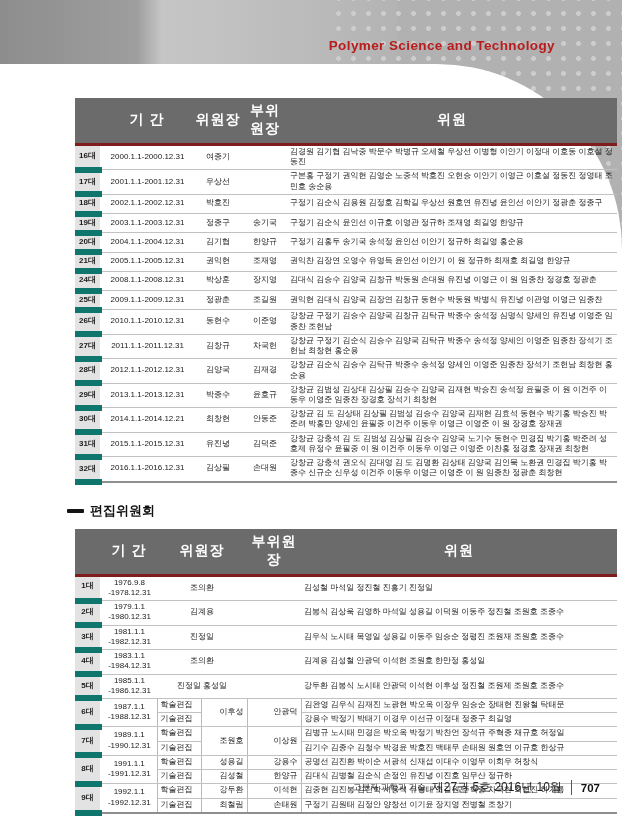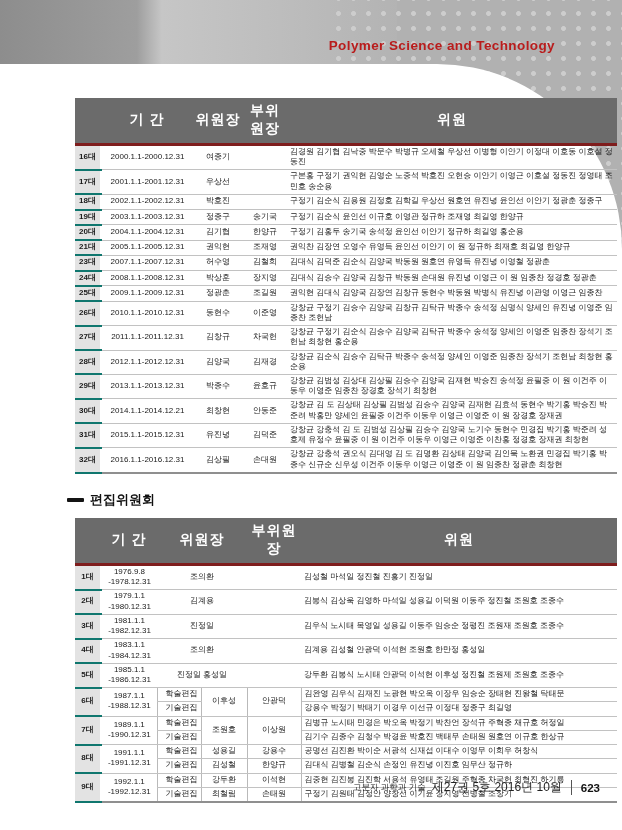--- a/index.html
+++ b/index.html
@@ -38,27 +38,27 @@
   th{
     background:#6b6b6b;color:#ffffff;font-weight:bold;font-size:14px;
     padding:4px 0 5px;border-bottom:3px solid #7f1d1d;letter-spacing:1px;
   }
   td{
     font-size:8px;color:#1a1a1a;padding:1px 3px 2px;line-height:1.28;
     border-bottom:1px solid #c2c2c2;vertical-align:middle;
   }
   td.term{
     background:#e3e3e3;font-weight:bold;text-align:center;
-    border-bottom:2px solid #0f766e;border-right:2px solid #ffffff;
+    border-bottom:6px solid #0f766e;border-right:2px solid #ffffff;
   }
   td.ctr{text-align:center;}
   td.per2{text-align:center;white-space:pre-line;}
   td.mem{text-align:left;margin-left:15px;}
-  td.sub{text-align:right;border-left:1px solid #b9b9b9;border-right:1px solid #b9b9b9;}
-  td.vr{border-right:1px solid #b9b9b9;}
+  td.sub{text-align:left;border-left:1px solid #b9b9b9;border-right:1px solid #b9b9b9;}
+  td.vr{border-right:1px solid #b9b9b9;text-align:right;}
   tr.subrow td{border-bottom:1px solid #c2c2c2;}
   
   .sec{display:flex;align-items:center;gap:6px;margin:17px 0 9px -8px;}
   .dash{width:17px;height:4px;background:#141414;border-radius:1px;}
   .sec-title{font-size:13px;font-weight:bold;color:#111111;}
   
   .footer{position:absolute;bottom:34px;right:22px;display:flex;align-items:center;z-index:3;}
   .foot-journal{font-size:8.5px;color:#222222;margin-right:6px;}
   .foot-issue{font-size:12px;color:#222222;}
   .foot-sep{width:1px;height:15px;background:#555555;margin:0 9px;}
@@ -127,27 +127,20 @@
             <td class="ctr">김기협</td>
             <td class="ctr">한양규</td>
             <td class="mem">구정기 김홍두 송기국 송석정 윤인선 이안기 정규하 최길영 홍순용</td>
           </tr>
         <tr>
             <td class="term">21대</td>
             <td class="ctr">2005.1.1-2005.12.31</td>
             <td class="ctr">권익현</td>
             <td class="ctr">조재영</td>
             <td class="mem">권익찬 김장연 오영수 유영득 윤인선 이안기 이 원 정규하 최재호 최길영 한양규</td>
-          </tr>
-        <tr>
-            <td class="term">23대</td>
-            <td class="ctr">2007.1.1-2007.12.31</td>
-            <td class="ctr">허수영</td>
-            <td class="ctr">김철희</td>
-            <td class="mem">김대식 김덕준 김순식 김양국 박동원 원호연 유영득 유진녕 이영철 정광춘</td>
           </tr>
         <tr>
             <td class="term">24대</td>
             <td class="ctr">2008.1.1-2008.12.31</td>
             <td class="ctr">박상훈</td>
             <td class="ctr">장지영</td>
             <td class="mem">김대식 김승수 김양국 김창규 박동원 손대원 유진녕 이영근 이 원 임종찬 정경호 정광춘</td>
           </tr>
         <tr>
             <td class="term">25대</td>
@@ -333,15 +326,15 @@
           <td class="mem">구정기 김원태 김정안 양창선 이기윤 장지영 전병철 조창기</td>
         </tr>
       </tbody>
     </table>
   </div>
 
   <div class="footer">
     <span class="foot-journal">고분자 과학과 기술</span>
     <span class="foot-issue">제27권 5호 2016년 10월</span>
     <span class="foot-sep"></span>
-    <span class="foot-page">623</span>
+    <span class="foot-page">707</span>
   </div>
 </div>
 
 </body></html>

